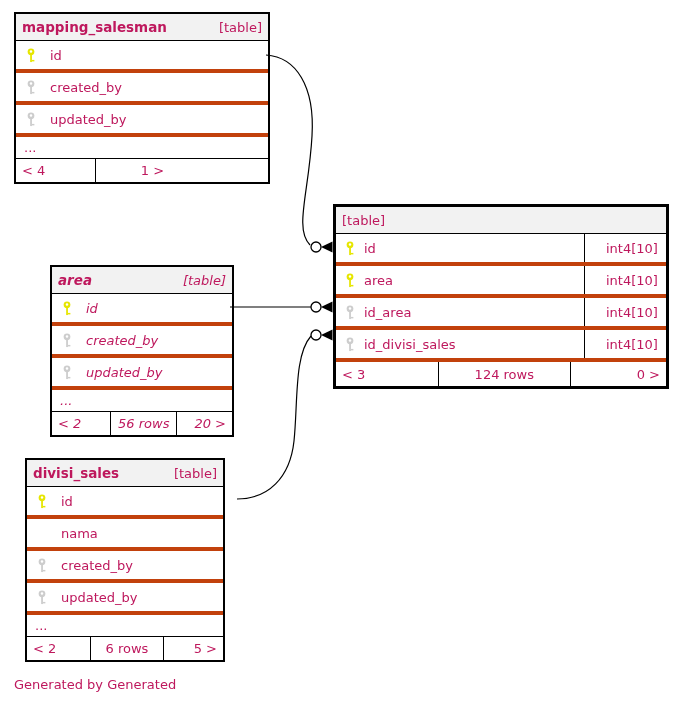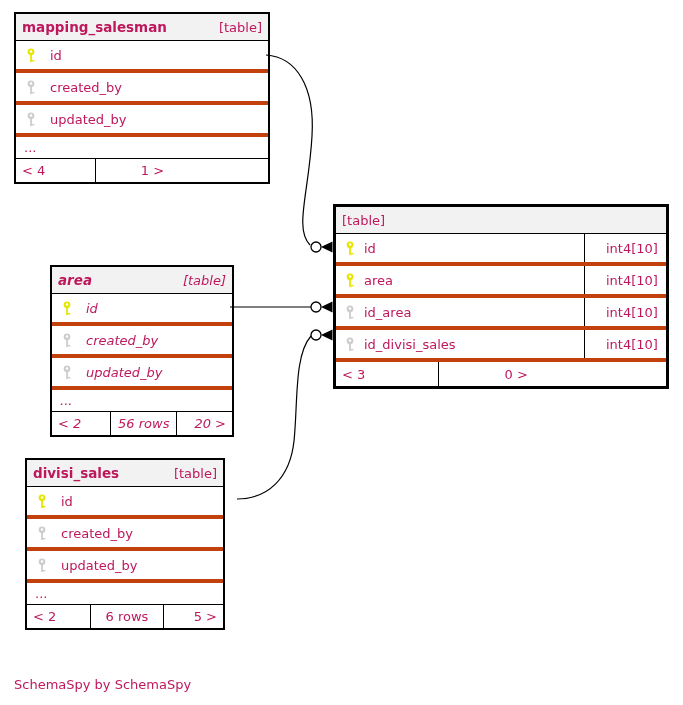--- a/index.html
+++ b/index.html
@@ -174,20 +174,21 @@
               <rect x="7" y="12.7" width="2.6" height="1.6"></rect>
             </g>
             <circle class="hole" cx="6" cy="3.7" r="1.3"></circle>
           </svg>
         </span>
       <span class="col-name">id_divisi_sales</span>
       <span class="type-cell">int4[10]</span>
     </div>
     <div class="pager">
       <div class="pl">&lt; 3</div>
+      <div class="pc">124 rows</div>
       <div class="pr">0 &gt;</div>
     </div>
   </div>
 
   <div class="tbl" style="left:50px;top:265px;width:180px;font-style:italic;">
     <div class="tbl-hd">
       <span class="tbl-name">area</span>
       <span class="tbl-badge">[table]</span>
     </div>
     <div class="col-row">
@@ -249,20 +250,24 @@
               <circle cx="6" cy="4" r="3.6"></circle>
               <rect x="5.1" y="7" width="1.9" height="8"></rect>
               <rect x="7" y="12.7" width="2.6" height="1.6"></rect>
             </g>
             <circle class="hole" cx="6" cy="3.7" r="1.3"></circle>
           </svg>
         </span>
       <span class="col-name">id</span>
     </div>
     <div class="col-row">
+      <span class="icon-cell"></span>
+      <span class="col-name">nama</span>
+    </div>
+    <div class="col-row">
       <span class="icon-cell key-icon fk">
           <svg width="12" height="15" viewBox="0 0 12 16">
             <g class="body">
               <circle cx="6" cy="4" r="3.6"></circle>
               <rect x="5.1" y="7" width="1.9" height="8"></rect>
               <rect x="7" y="12.7" width="2.6" height="1.6"></rect>
             </g>
             <circle class="hole" cx="6" cy="3.7" r="1.3"></circle>
           </svg>
         </span>
@@ -282,14 +287,14 @@
       <span class="col-name">updated_by</span>
     </div>
     <div class="more-row">...</div>
     <div class="pager">
       <div class="pl">&lt; 2</div>
       <div class="pc">6 rows</div>
       <div class="pr">5 &gt;</div>
     </div>
   </div>
 
-  <div class="gen-note">SchemaSpy by SchemaSpy</div>
+  <div class="gen-note">Generated by Generated</div>
 </div>
 
 </body></html>

